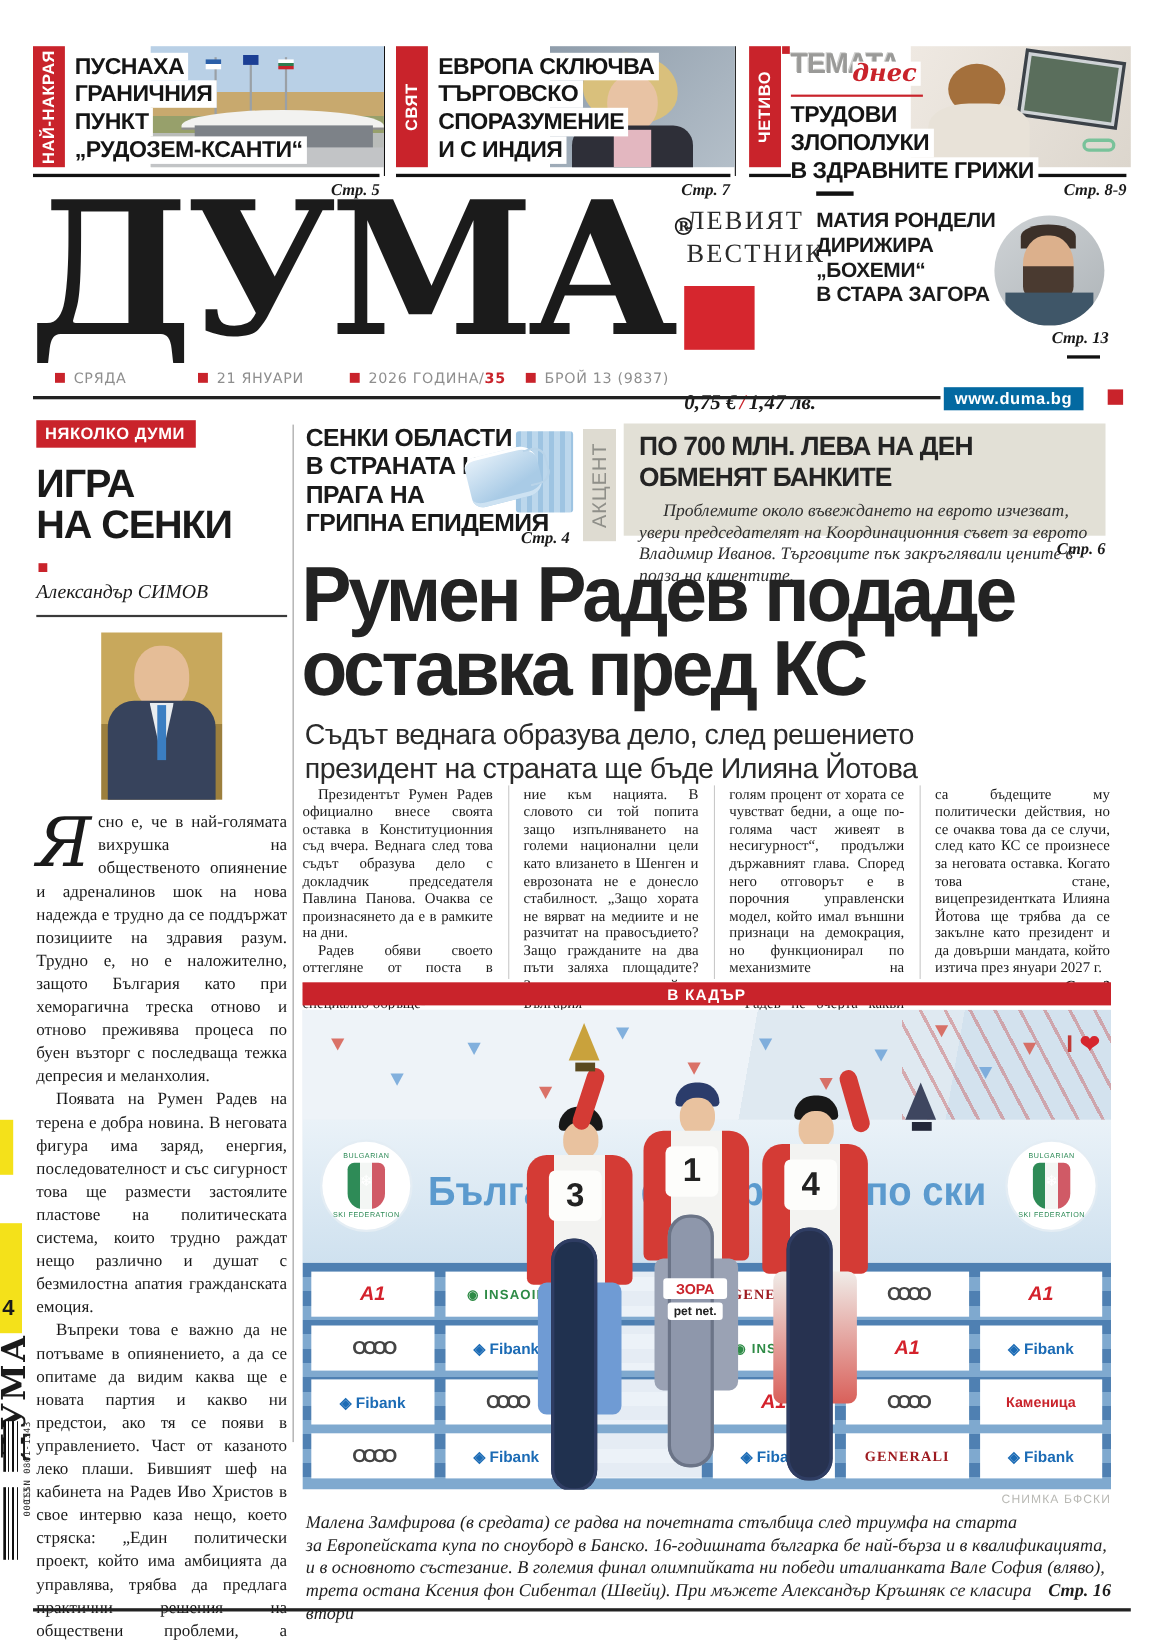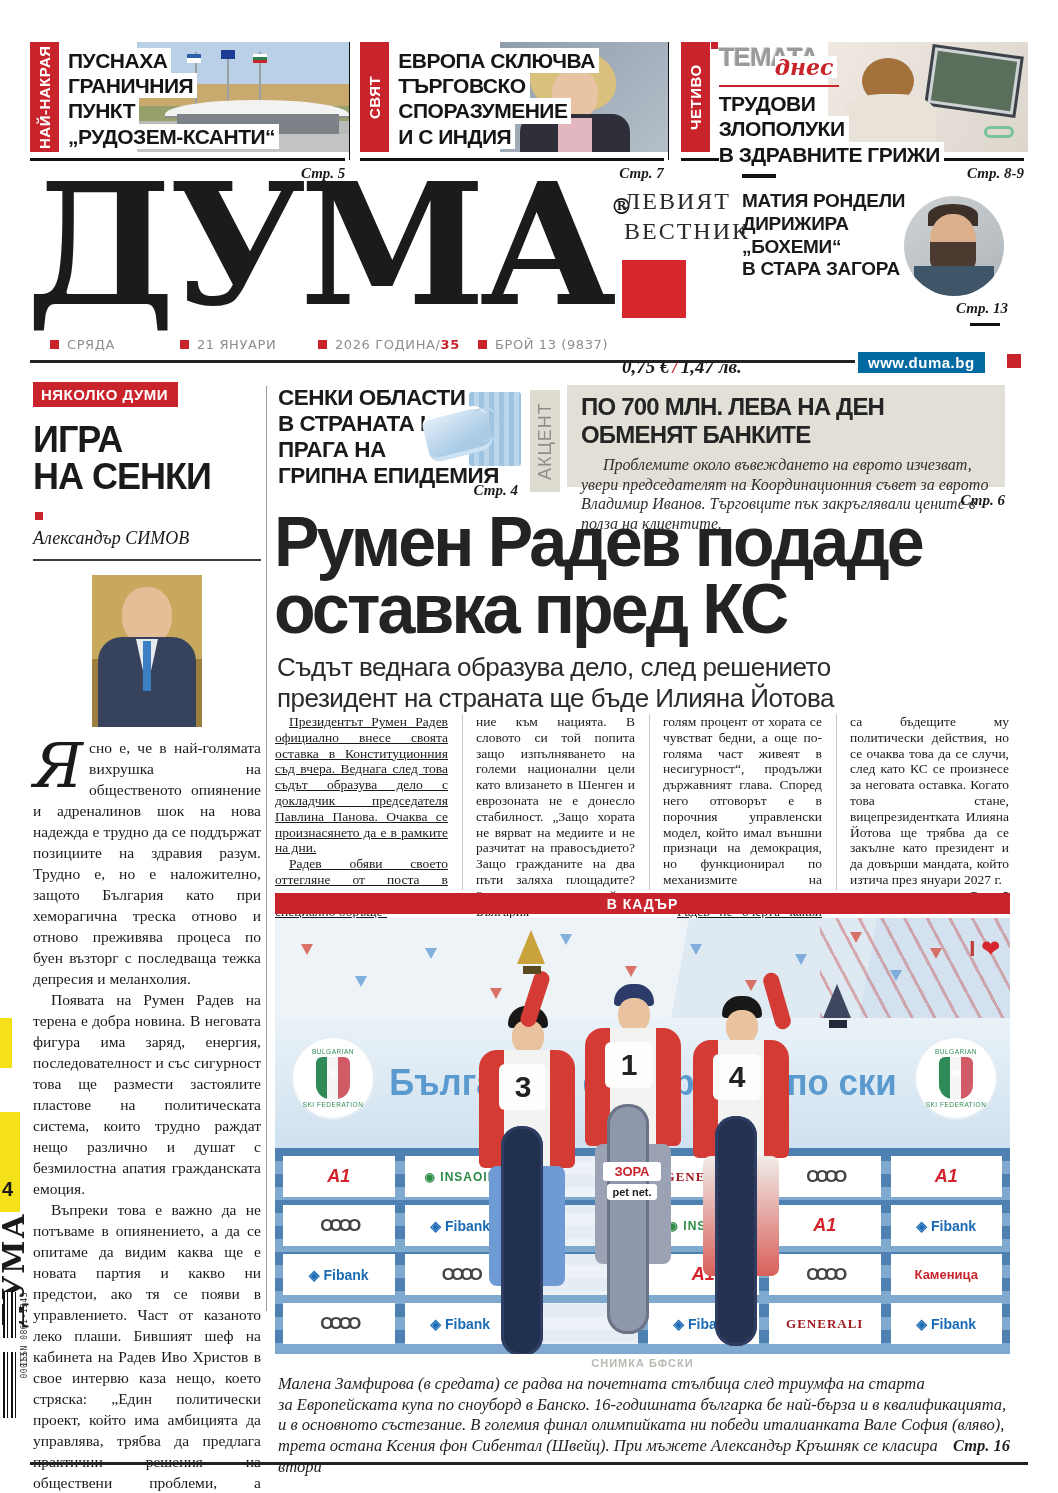--- a/index.html
+++ b/index.html
@@ -137,21 +137,21 @@
 
   
   .lead-h1 { position:absolute; left:274px; top:508px; width:760px; font-family:"Liberation Sans",sans-serif;
              font-weight:bold; font-size:71px; line-height:.95; letter-spacing:-3px; color:#232323;
              transform:scaleX(.96); transform-origin:left top; }
   .lead-sub { position:absolute; left:277px; top:652px; width:720px; font-family:"Liberation Sans",sans-serif;
               font-size:26px; line-height:1.18; letter-spacing:-.5px; color:#2b2b2b; }
   .lead-cols { position:absolute; left:275px; top:714px; width:735px; height:176px; display:flex; }
   .lead-col { width:173px; font-size:13.5px; line-height:15.8px; text-align:justify; }
   .lead-col + .lead-col { margin-left:14px; border-left:1px solid #c9c9c9; padding-left:13px; }
-  .lead-col p.ind { text-indent:14px;text-decoration:underline; }
+  .lead-col p.ind { text-indent:14px; }
   .lead-ref { text-align:right; font-style:italic; font-weight:bold; font-size:14px; margin-top:2px; }
 
   
   .vkadr { position:absolute; left:275px; top:893px; width:735px; height:21px; background:#c9232b; color:#fff;
            font-family:"Liberation Sans",sans-serif; font-weight:bold; font-size:14px; letter-spacing:1px;
            display:flex; align-items:center; justify-content:center; }
   .photo { position:absolute; left:275px; top:918px; width:735px; height:436px; overflow:hidden; background:#e8eef4; }
   .slope { position:absolute; left:0; top:0; width:735px; height:100px;
            background:linear-gradient(100deg,#eef3f8 0 55%, #dfe9f1 55% 80%, #d3e2ee 80%); }
   .course-lines { position:absolute; right:0; top:0; width:190px; height:100px;
@@ -195,22 +195,22 @@
                     box-shadow:inset 0 0 0 3px #2f3d63; z-index:7; }
   .trophy { position:absolute; z-index:8; width:30px; height:44px; }
   .trophy .cone { width:0; height:0; border-left:14px solid transparent; border-right:14px solid transparent; }
   .trophy.gold .cone { border-bottom:34px solid #c9a23c; }
   .trophy.dark .cone { border-bottom:34px solid #3e4660; }
   .trophy .base { width:18px; height:8px; margin:2px auto 0; background:#5a4a20; }
   .trophy.dark .base { background:#23283a; }
   .arm { position:absolute; width:16px; height:58px; border-radius:8px; background:#d43b35; z-index:5; }
   .patch { position:absolute; background:#fff; border-radius:3px; font-family:"Liberation Sans",sans-serif;
            font-weight:bold; text-align:center; z-index:8; }
-  .credit { position:absolute; left:275px; top:1357px; width:735px; text-align:center;
-            font-family:"Liberation Sans",sans-serif; font-size:11px; color:#b9b9b4; letter-spacing:1px;font-weight:bold; }
+  .credit { position:absolute; left:275px; top:1357px; width:735px; text-align:right;
+            font-family:"Liberation Sans",sans-serif; font-size:11px; color:#b9b9b4; letter-spacing:1px; }
   .caption { position:absolute; left:278px; top:1374px; width:732px; font-style:italic; font-size:16.5px; line-height:1.25; color:#1f1f1f; }
   .caption .lastline { display:flex; justify-content:space-between; }
   .caption .pref { font-weight:bold; white-space:nowrap; margin-left:10px; }
   .bottom-rule { position:absolute; left:30px; top:1462px; width:998px; height:3px; background:#222; }
 </style>
 </head>
 <body>
 
 <div class="teasers">
   <div class="teaser teaser1">

